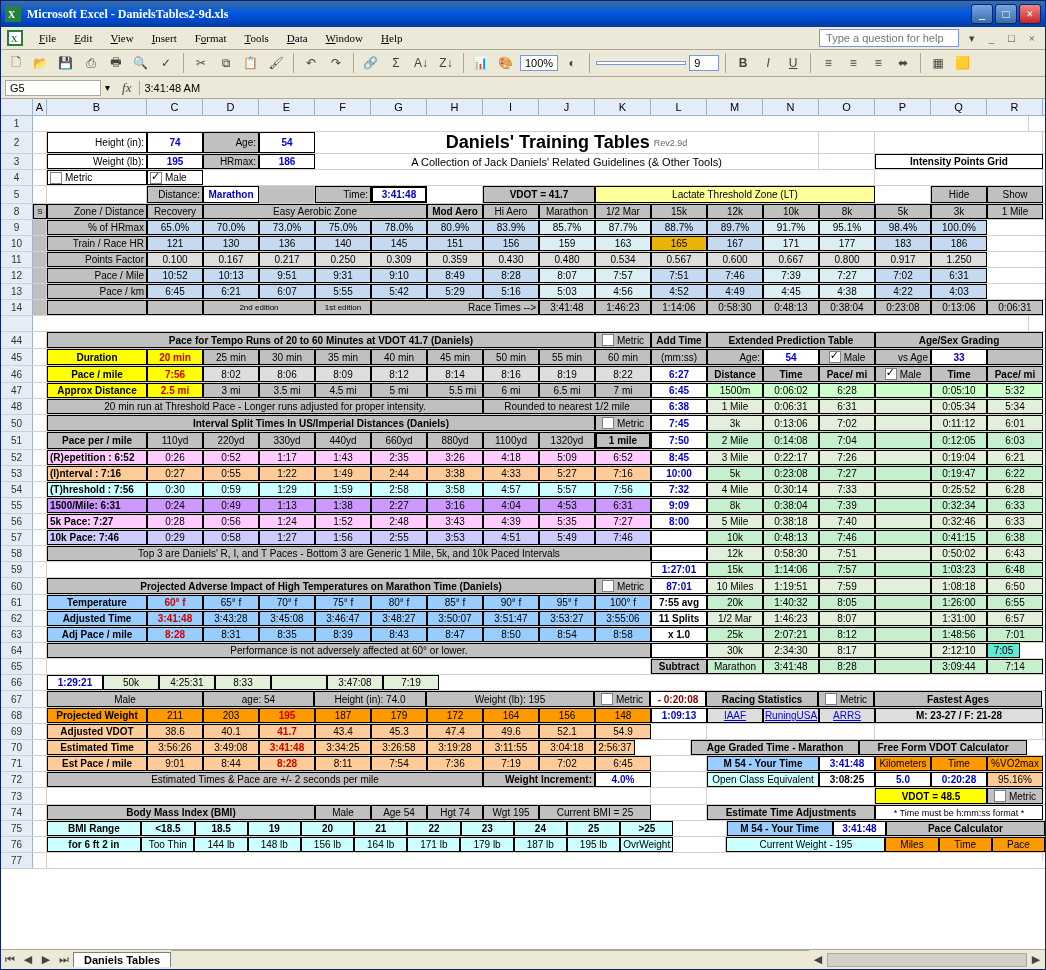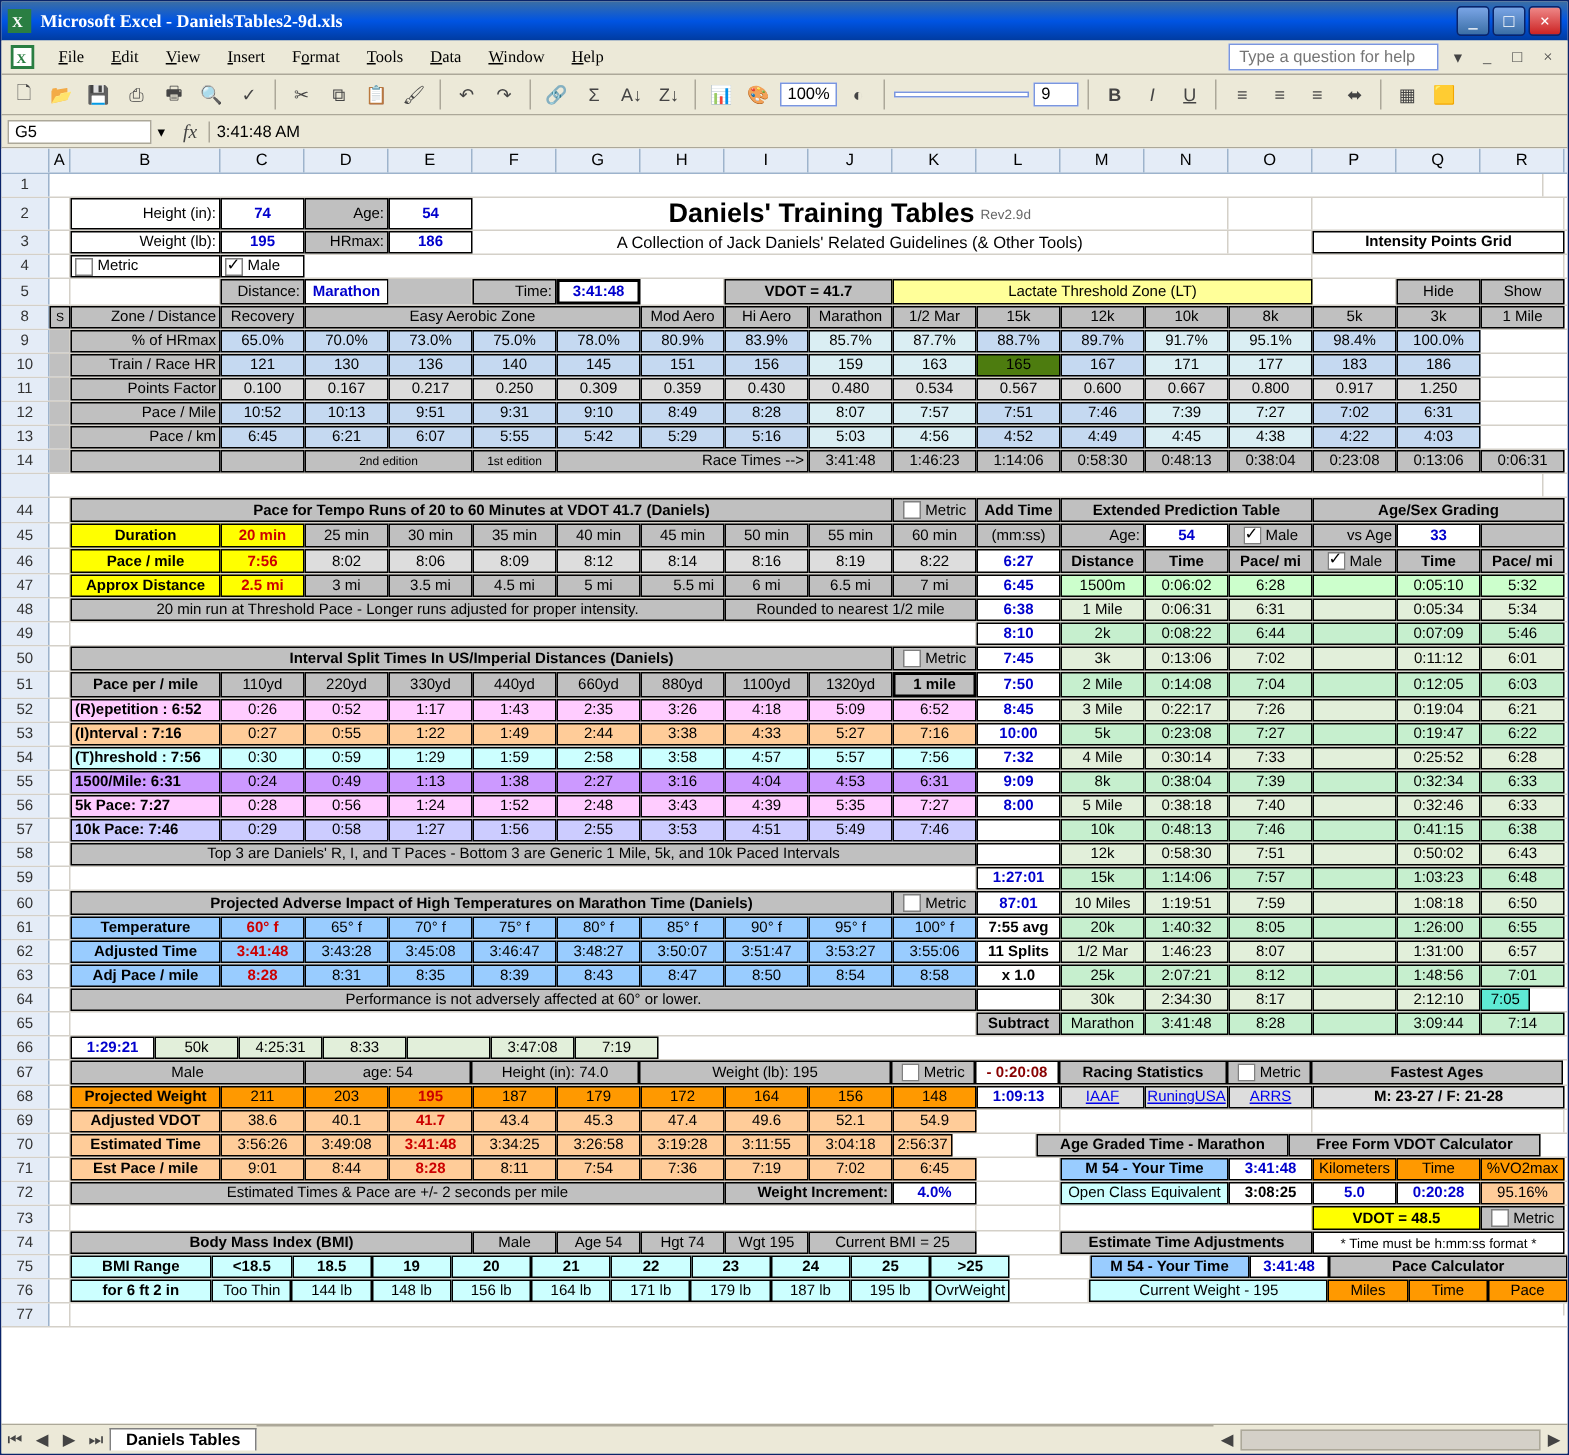--- a/index.html
+++ b/index.html
@@ -221,21 +221,21 @@
           <div class="cell " style="width:56px;"></div>
           <div class="cell c-gray bthick" style="width:56px;">Hide</div>
           <div class="cell c-gray bthick" style="width:56px;">Show</div>
         </div>
         <div class="row" style="">
           <div class="rhc">8</div>
           <div class="cell c-gray bthick" style="width:14px;font-size:8px">S</div>
           <div class="cell right c-gray bthick" style="width:100px;">Zone / Distance</div>
           <div class="cell c-gray bthick" style="width:56px;">Recovery</div>
           <div class="cell c-gray bthick" style="width:224px;">Easy Aerobic Zone</div>
-          <div class="cell c-gray bthick" style="width:56px;">Mod Aero</div>
+          <div class="cell c-gray bthick" style="width:56px;font-weight:bold;">Mod Aero</div>
           <div class="cell c-gray bthick" style="width:56px;">Hi Aero</div>
           <div class="cell c-gray bthick" style="width:56px;">Marathon</div>
           <div class="cell c-gray bthick" style="width:56px;">1/2 Mar</div>
           <div class="cell c-gray bthick" style="width:56px;">15k</div>
           <div class="cell c-gray bthick" style="width:56px;">12k</div>
           <div class="cell c-gray bthick" style="width:56px;">10k</div>
           <div class="cell c-gray bthick" style="width:56px;">8k</div>
           <div class="cell c-gray bthick" style="width:56px;">5k</div>
           <div class="cell c-gray bthick" style="width:56px;">3k</div>
           <div class="cell c-gray bthick" style="width:56px;">1 Mile</div>
@@ -266,21 +266,21 @@
           <div class="cell right c-gray bthick" style="width:100px;">Train / Race HR</div>
           <div class="cell bthick" style="width:56px;background:#c5d9f1">121</div>
           <div class="cell bthick" style="width:56px;background:#c5d9f1">130</div>
           <div class="cell bthick" style="width:56px;background:#c5d9f1">136</div>
           <div class="cell bthick" style="width:56px;background:#c5d9f1">140</div>
           <div class="cell bthick" style="width:56px;background:#c5d9f1">145</div>
           <div class="cell bthick" style="width:56px;background:#c5d9f1">151</div>
           <div class="cell bthick" style="width:56px;background:#c5d9f1">156</div>
           <div class="cell bthick" style="width:56px;background:#daeef3">159</div>
           <div class="cell bthick" style="width:56px;background:#daeef3">163</div>
-          <div class="cell bthick" style="width:56px;background:#4d7c0f">165</div>
+          <div class="cell bthick" style="width:56px;background:#eab308">165</div>
           <div class="cell bthick" style="width:56px;background:#c5d9f1">167</div>
           <div class="cell bthick" style="width:56px;background:#daeef3">171</div>
           <div class="cell bthick" style="width:56px;background:#daeef3">177</div>
           <div class="cell bthick" style="width:56px;background:#c5d9f1">183</div>
           <div class="cell bthick" style="width:56px;background:#c5d9f1">186</div>
         </div>
         <div class="row" style="">
           <div class="rhc">11</div>
           <div class="cell c-gray" style="width:14px;"></div>
           <div class="cell right c-gray bthick" style="width:100px;">Points Factor</div>
@@ -441,32 +441,20 @@
           <div class="cell c-gray bthick" style="width:168px;">Rounded to nearest 1/2 mile</div>
           <div class="cell bold f-blue bthick" style="width:56px;">6:38</div>
           <div class="cell bthick" style="width:56px;background:#e2efda">1 Mile</div>
           <div class="cell bthick" style="width:56px;background:#e2efda">0:06:31</div>
           <div class="cell bthick" style="width:56px;background:#e2efda">6:31</div>
           <div class="cell bthick" style="width:56px;background:#e2efda"></div>
           <div class="cell bthick" style="width:56px;background:#e2efda">0:05:34</div>
           <div class="cell bthick" style="width:56px;background:#e2efda">5:34</div>
         </div>
         <div class="row" style="">
-          <div class="rhc">49</div>
-          <div class="cell " style="width:14px;"></div>
-          <div class="cell " style="width:604px;"></div>
-          <div class="cell bold f-blue bthick" style="width:56px;">8:10</div>
-          <div class="cell bthick" style="width:56px;background:#c6efce">2k</div>
-          <div class="cell bthick" style="width:56px;background:#c6efce">0:08:22</div>
-          <div class="cell bthick" style="width:56px;background:#c6efce">6:44</div>
-          <div class="cell bthick" style="width:56px;background:#c6efce"></div>
-          <div class="cell bthick" style="width:56px;background:#c6efce">0:07:09</div>
-          <div class="cell bthick" style="width:56px;background:#c6efce">5:46</div>
-        </div>
-        <div class="row" style="">
           <div class="rhc">50</div>
           <div class="cell " style="width:14px;"></div>
           <div class="cell bold c-gray bthick" style="width:548px;">Interval Split Times In US/Imperial Distances (Daniels)</div>
           <div class="cell c-gray bthick" style="width:56px;"><span class="chk"></span>Metric</div>
           <div class="cell bold f-blue bthick" style="width:56px;">7:45</div>
           <div class="cell bthick" style="width:56px;background:#e2efda">3k</div>
           <div class="cell bthick" style="width:56px;background:#e2efda">0:13:06</div>
           <div class="cell bthick" style="width:56px;background:#e2efda">7:02</div>
           <div class="cell bthick" style="width:56px;background:#e2efda"></div>
           <div class="cell bthick" style="width:56px;background:#e2efda">0:11:12</div>

